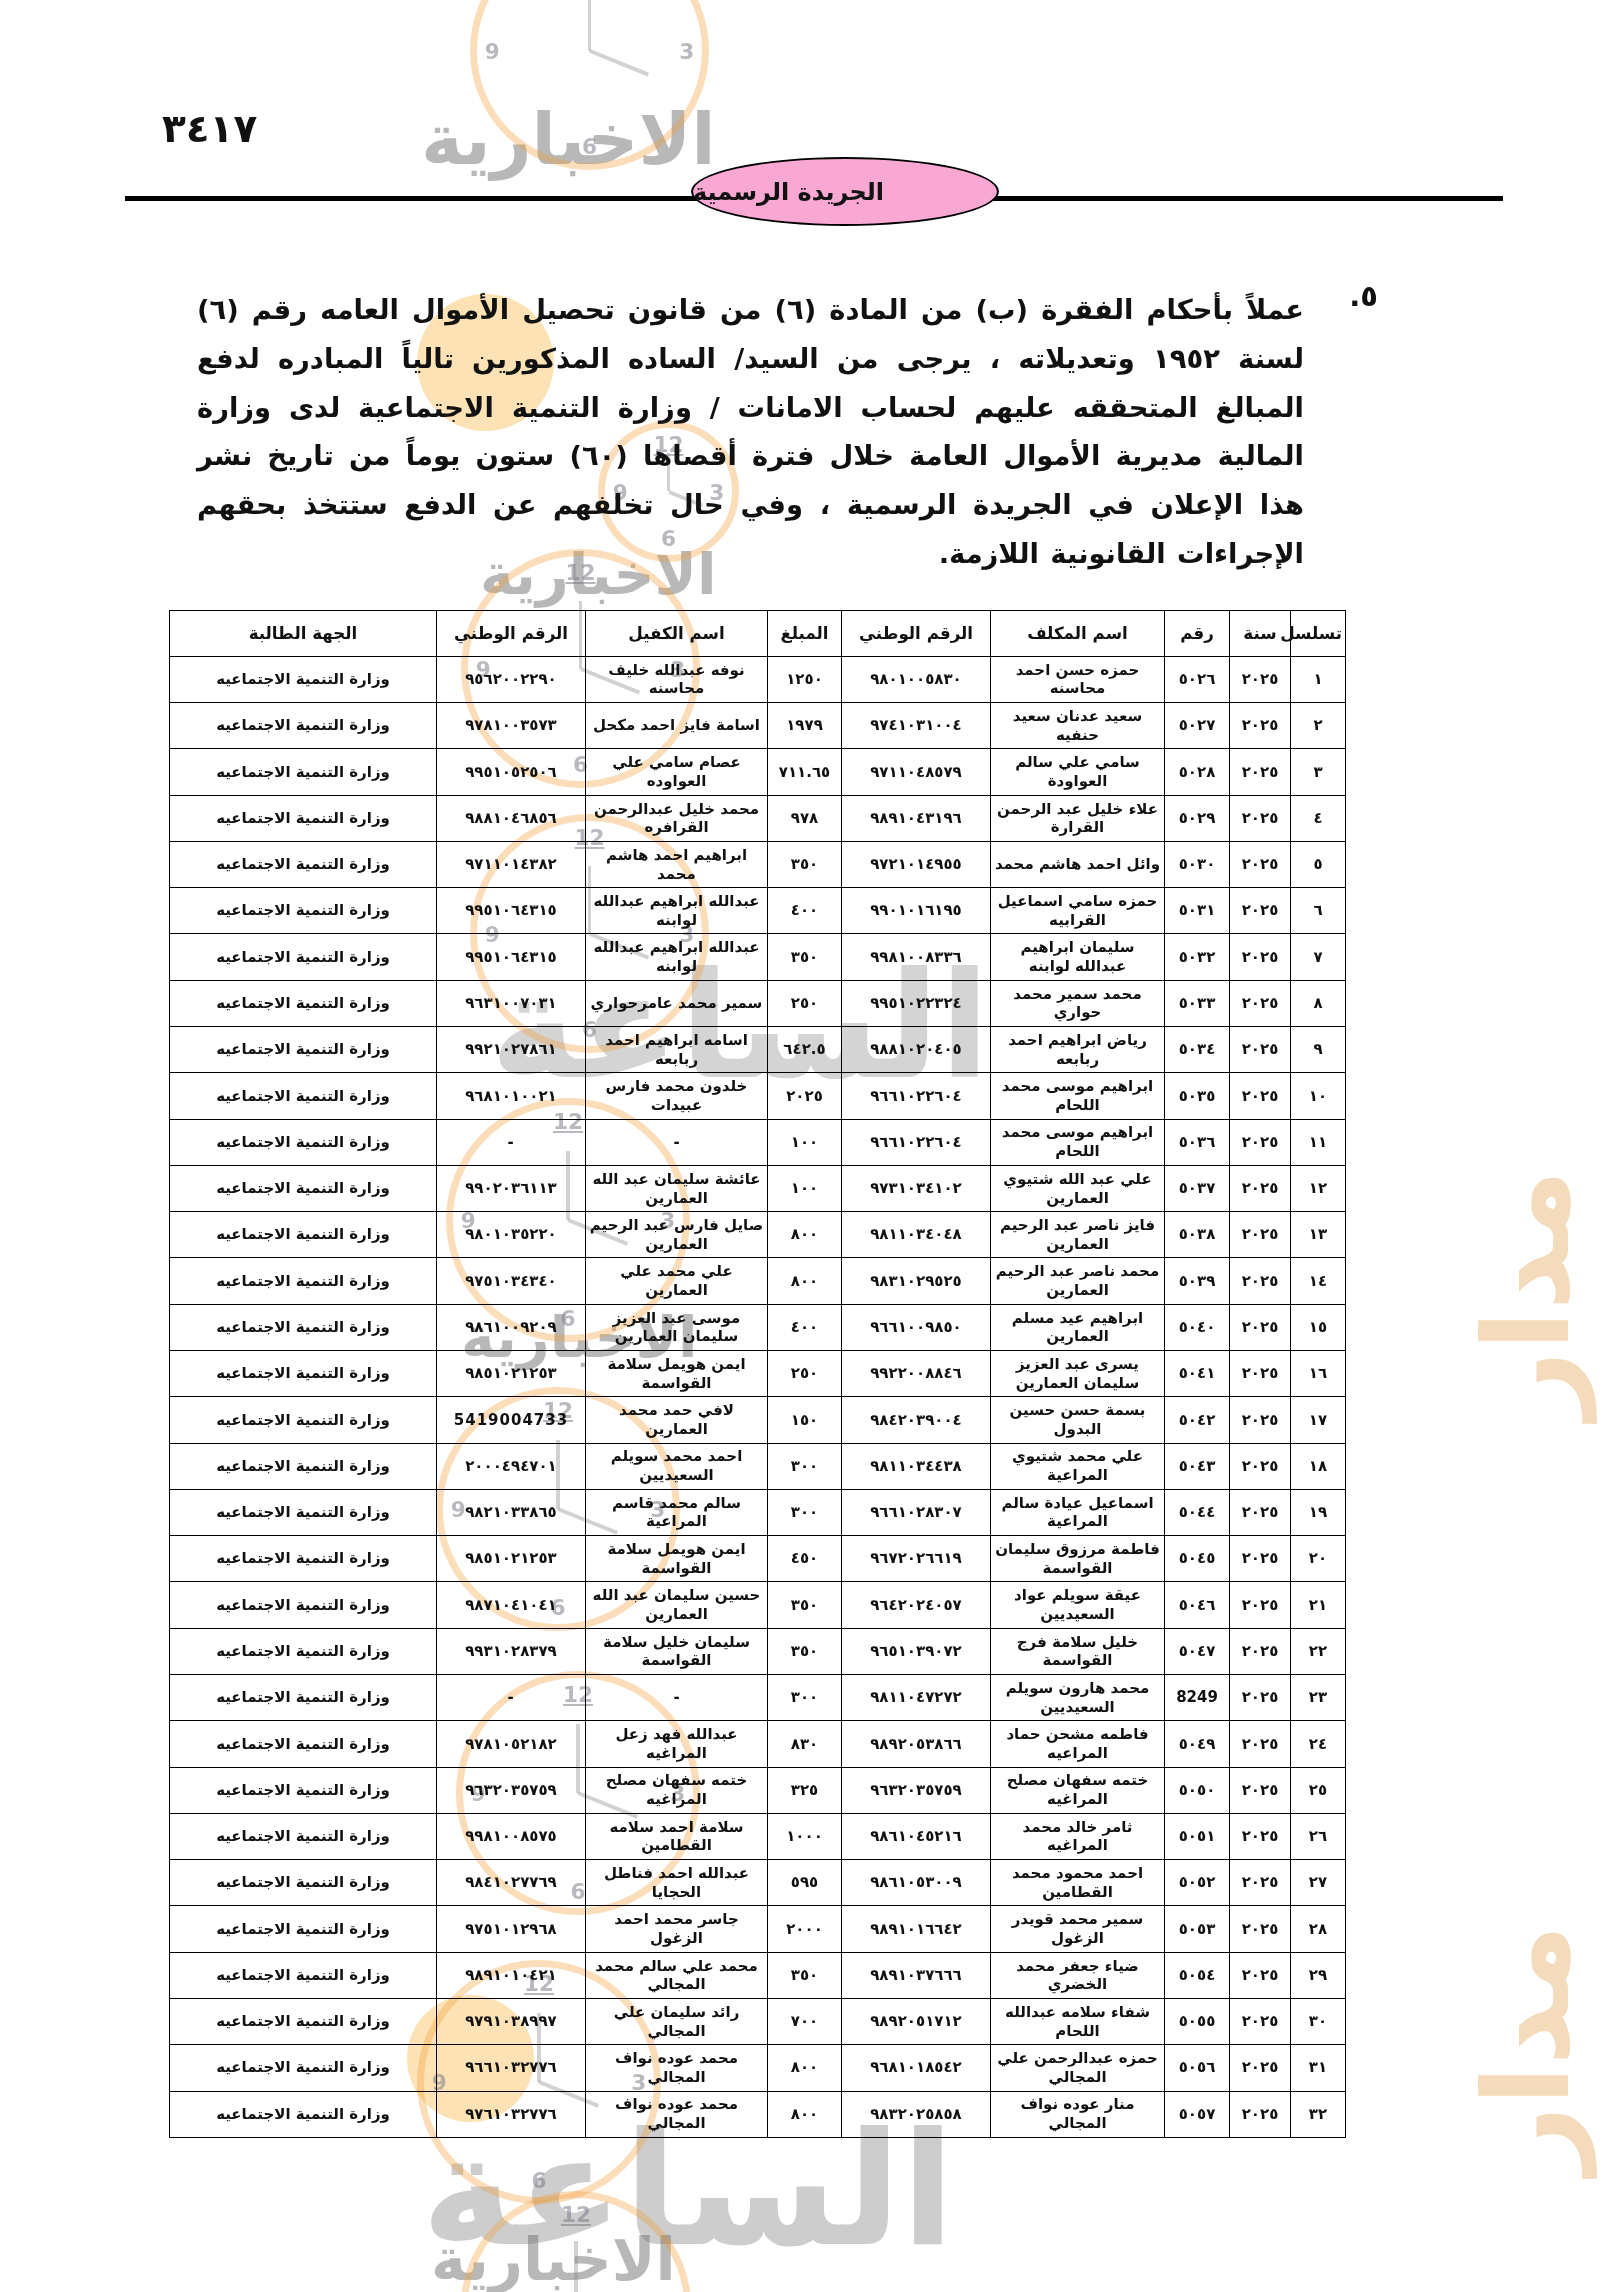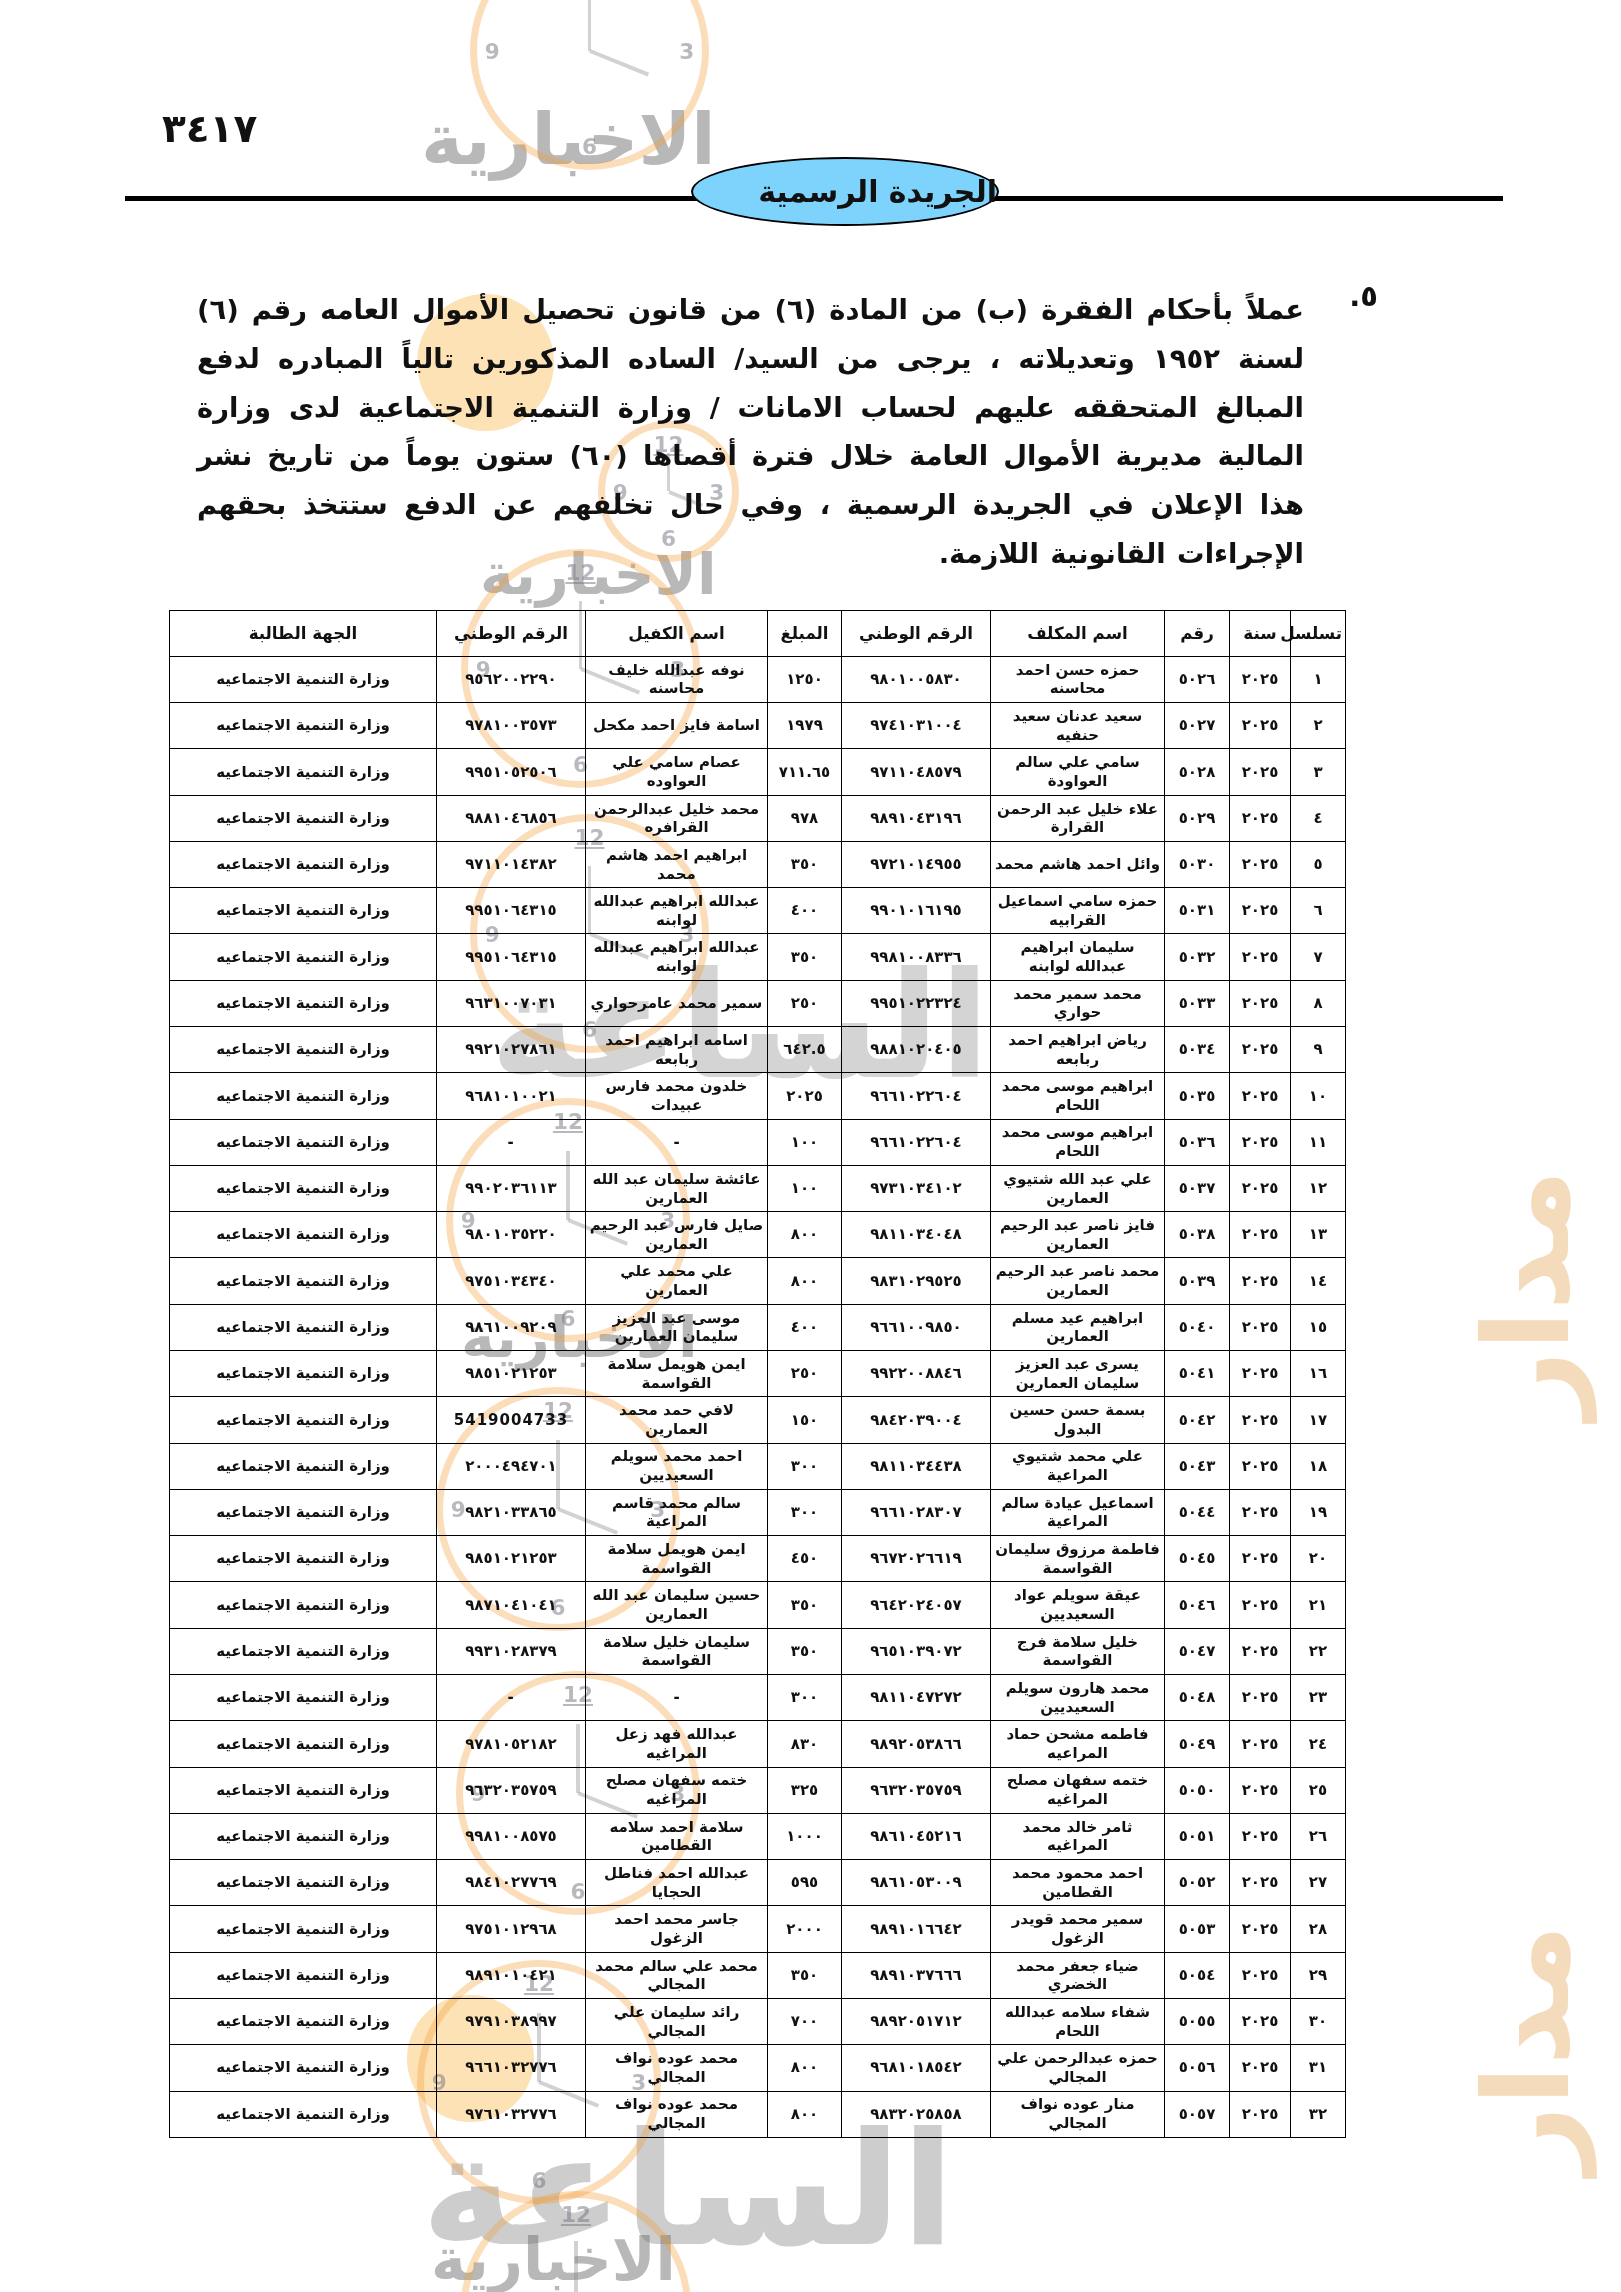--- a/index.html
+++ b/index.html
@@ -24,23 +24,23 @@
   .cn3{left:7.8px;top:50%;transform:translateY(-50%);}
   .blob{position:absolute;border-radius:50%;background:rgba(245,158,11,.30);}
   .wm-word{position:absolute;font-weight:700;color:#737373;opacity:.5;white-space:nowrap;}
   .wm-vert{transform:rotate(-90deg);transform-origin:center;}
   
   .content{position:absolute;inset:0;z-index:1;}
   .page-number{position:absolute;top:106px;left:162px;font-size:39px;font-weight:700;letter-spacing:2px;}
   .header-rule{position:absolute;top:196px;left:125px;width:1378px;height:4.9px;background:#000;}
   .banner-oval{
     position:absolute;top:157px;left:691px;width:304px;height:65px;
-    background:#7dd3fc;border:2.9px solid #000;border-radius:50%;
-    display:flex;align-items:center;justify-content:flex-end;
-    font-size:30px;font-weight:700;
+    background:#f9a8d4;border:2.9px solid #000;border-radius:50%;
+    display:flex;align-items:center;justify-content:flex-start;
+    font-size:24px;font-weight:700;
   }
   
   .notice{
     position:absolute;top:277px;right:247px;width:1186px;
     direction:rtl;text-align:justify;
   }
   .notice .item-no{
     position:absolute;right:-3.9px;top:2px;font-size:29px;font-weight:700;
   }
   .notice p{
@@ -435,21 +435,21 @@
     <td class="c-nid">٩٦٥١٠٣٩٠٧٢</td>
     <td class="c-amount">٣٥٠</td>
     <td class="c-name">سليمان خليل سلامة القواسمة</td>
     <td class="c-nid">٩٩٣١٠٢٨٣٧٩</td>
     <td class="c-entity">وزارة التنمية الاجتماعيه</td>
   </tr>
 
   <tr class="record-row">
     <td class="c-serial">٢٣</td>
     <td class="c-year">٢٠٢٥</td>
-    <td class="c-num">٥٠٤٨</td>
+    <td class="c-num">8249</td>
     <td class="c-name">محمد هارون سويلم السعيديين</td>
     <td class="c-nid">٩٨١١٠٤٧٢٧٢</td>
     <td class="c-amount">٣٠٠</td>
     <td class="c-name">-</td>
     <td class="c-nid">-</td>
     <td class="c-entity">وزارة التنمية الاجتماعيه</td>
   </tr>
 
   <tr class="record-row">
     <td class="c-serial">٢٤</td>

